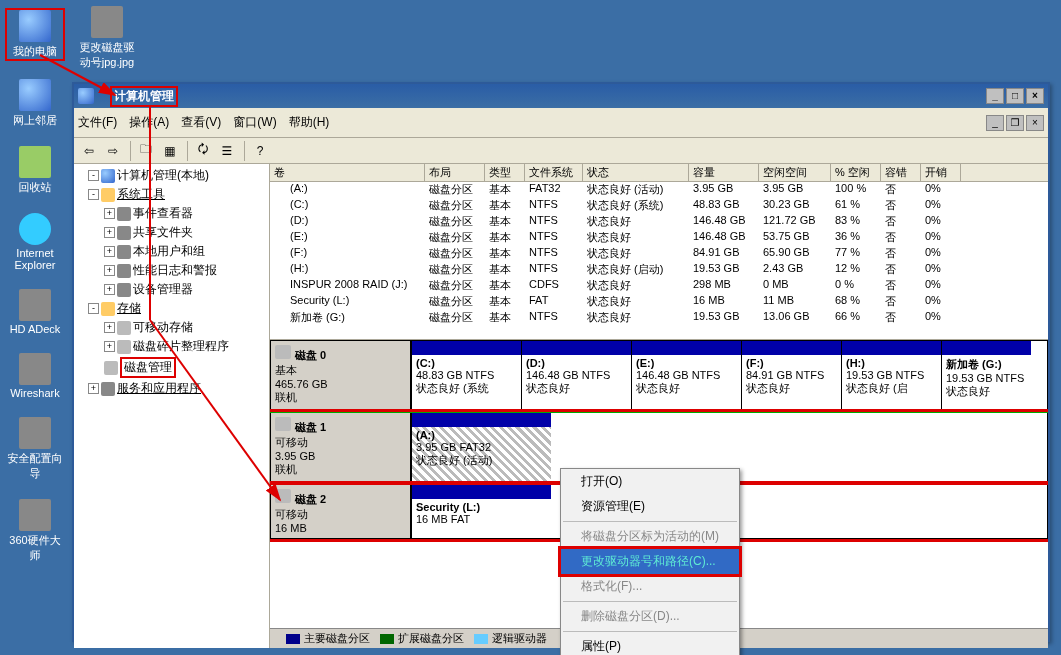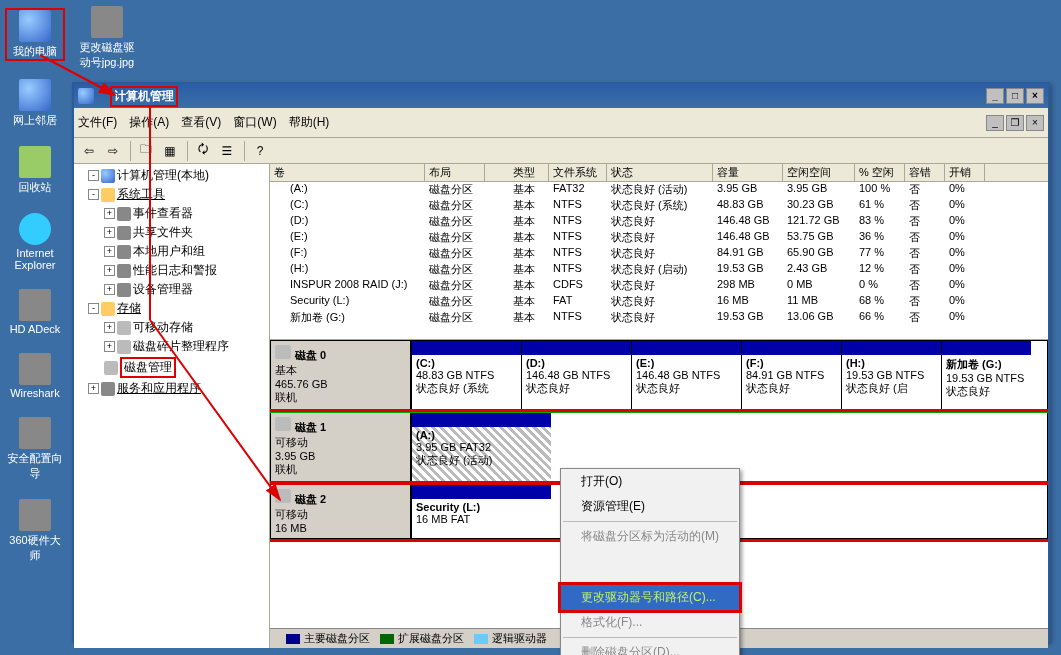--- a/index.html
+++ b/index.html
@@ -43,21 +43,21 @@
 
 .right { flex: 1; display: flex; flex-direction: column; }
 
 
 .vols { flex: 0 0 176px; overflow: hidden; border-bottom: 1px solid #aca899; }
 .vh { display: flex; background: #ece9d8; height: 18px; border-bottom: 1px solid #aca899; }
 .vh div { border-right: 1px solid #aca899; padding: 1px 4px; font-size: 11px; }
 .vr { display: flex; height: 16px; }
 .vr div { padding: 0 4px; font-size: 11px; white-space: nowrap; overflow: hidden; }
 .vr .vic { width: 16px; display: inline-block; }
-.c-vol { width: 155px; } .c-lay { width: 60px; } .c-typ { width: 40px; margin-left: 24px; } .c-fs { width: 58px; }
+.c-vol { width: 155px; } .c-lay { width: 60px; } .c-typ { width: 40px; } .c-fs { width: 58px; }
 .c-st { width: 106px; } .c-cap { width: 70px; } .c-fr { width: 72px; } .c-pc { width: 50px; }
 .c-ft { width: 40px; } .c-ov { width: 40px; }
 
 
 .dmap { flex: 1; background: #fff; overflow: hidden; padding: 0; }
 .diskrow { display: flex; border: 1px solid #000; margin-bottom: 2px; }
 .diskrow.hl0 { outline: 3px solid #0a0; }
 .diskrow.hl1 { outline: 3px solid #d00; }
 .diskrow.hl2 { outline: 3px solid #d00; }
 .dinfo { width: 140px; background: #d4d0c8; padding: 4px; font-size: 11px; border-right: 1px solid #000; }
@@ -70,21 +70,21 @@
 .part .stripe { background: repeating-linear-gradient(45deg, #fff, #fff 3px, #bbb 3px, #bbb 6px); }
 
 
 .legend { height: 20px; background: #d4d0c8; border-top: 1px solid #888; display: flex; align-items: center; padding: 0 6px; font-size: 11px; }
 .legend .sw { width: 14px; height: 10px; margin: 0 4px 0 10px; }
 
 
 .ctx { position: absolute; left: 560px; top: 468px; width: 180px; background: #f1f1f1; border: 1px solid #888; box-shadow: 2px 2px 4px rgba(0,0,0,.4); z-index: 50; }
 .ctx .ci { padding: 4px 20px; font-size: 12px; cursor: pointer; }
 .ctx .ci.dis { color: #888; }
-.ctx .ci.sel { background: #316ac5; color: #bef264; margin-top: 36px; }
+.ctx .ci.sel { background: #316ac5; color: #5eead4; }
 .ctx .csep { height: 1px; background: #bbb; margin: 2px 2px; }
 .ctx-highlight { outline: 3px solid #d00; }
 
 
 svg.overlay { position: absolute; left: 0; top: 0; pointer-events: none; z-index: 60; }
 
 
 .ic-pc { background: radial-gradient(circle at 30% 30%, #9cf, #36c); border-radius: 2px; }
 .ic-folder { background: #fc6; border-radius: 2px; }
 .ic-recycle { background: #9c6; border-radius: 2px; }

